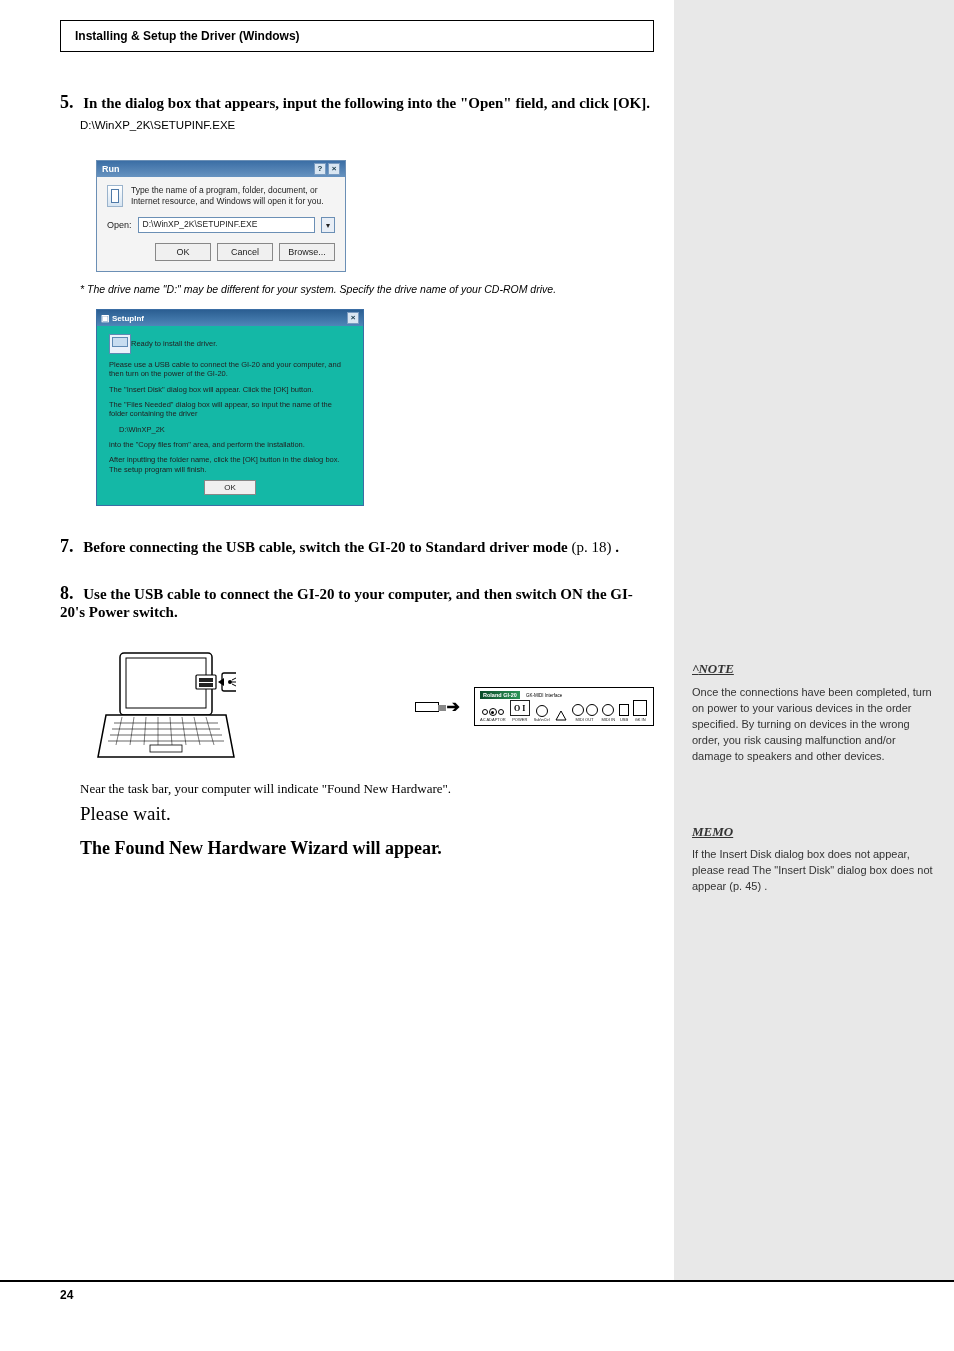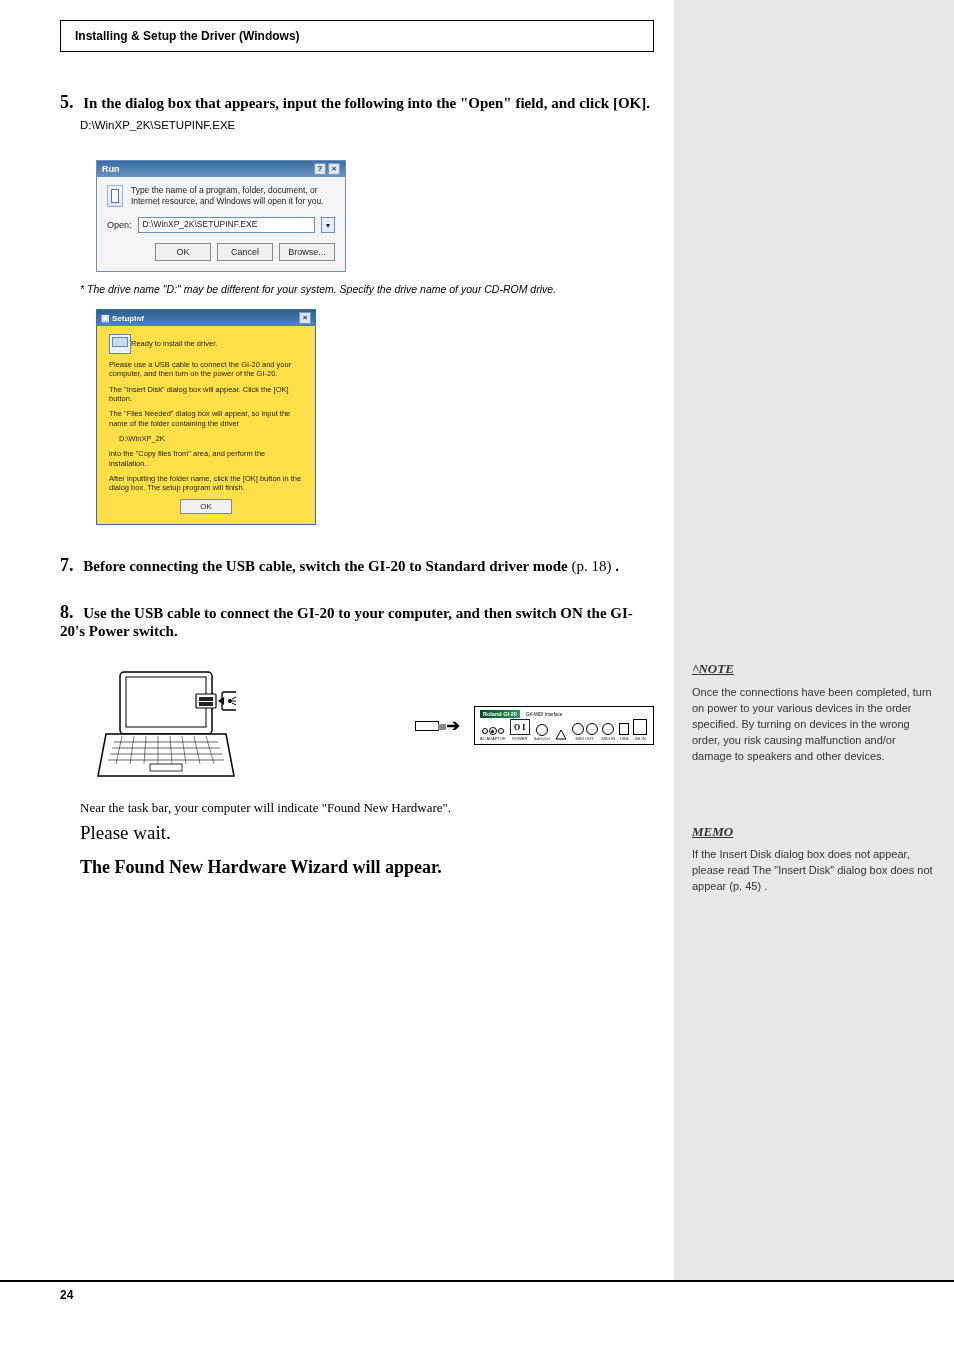--- a/index.html
+++ b/index.html
@@ -130,26 +130,26 @@
     border:1px solid #888;
     background:#f0f0f0;
     font-size:9px;
     text-align:center;
     line-height:16px;
   }
   .sub-note { font-size:10.5px; font-style:italic; margin-left:20px; line-height:1.4; }
 
   
   .setup-dialog {
-    width: 220px;
+    width: 268px;
     border: 1px solid #3b6ea5;
     margin: 12px 0 8px 36px;
     font-size: 7.5px;
     color:#222;
-    background:#fde047;
+    background:#14b8a6;
   }
   .setup-title {
     background: linear-gradient(#2b5e92, #4f86b8);
     color:#fff; font-size:8px; font-weight:bold;
     padding:2px 4px;
     display:flex; justify-content:space-between; align-items:center;
   }
   .setup-close {
     width:12px;height:12px;border:1px solid #7a9bc0;background:#d9e6f2;
     text-align:center;line-height:10px;font-size:8px;color:#134;

